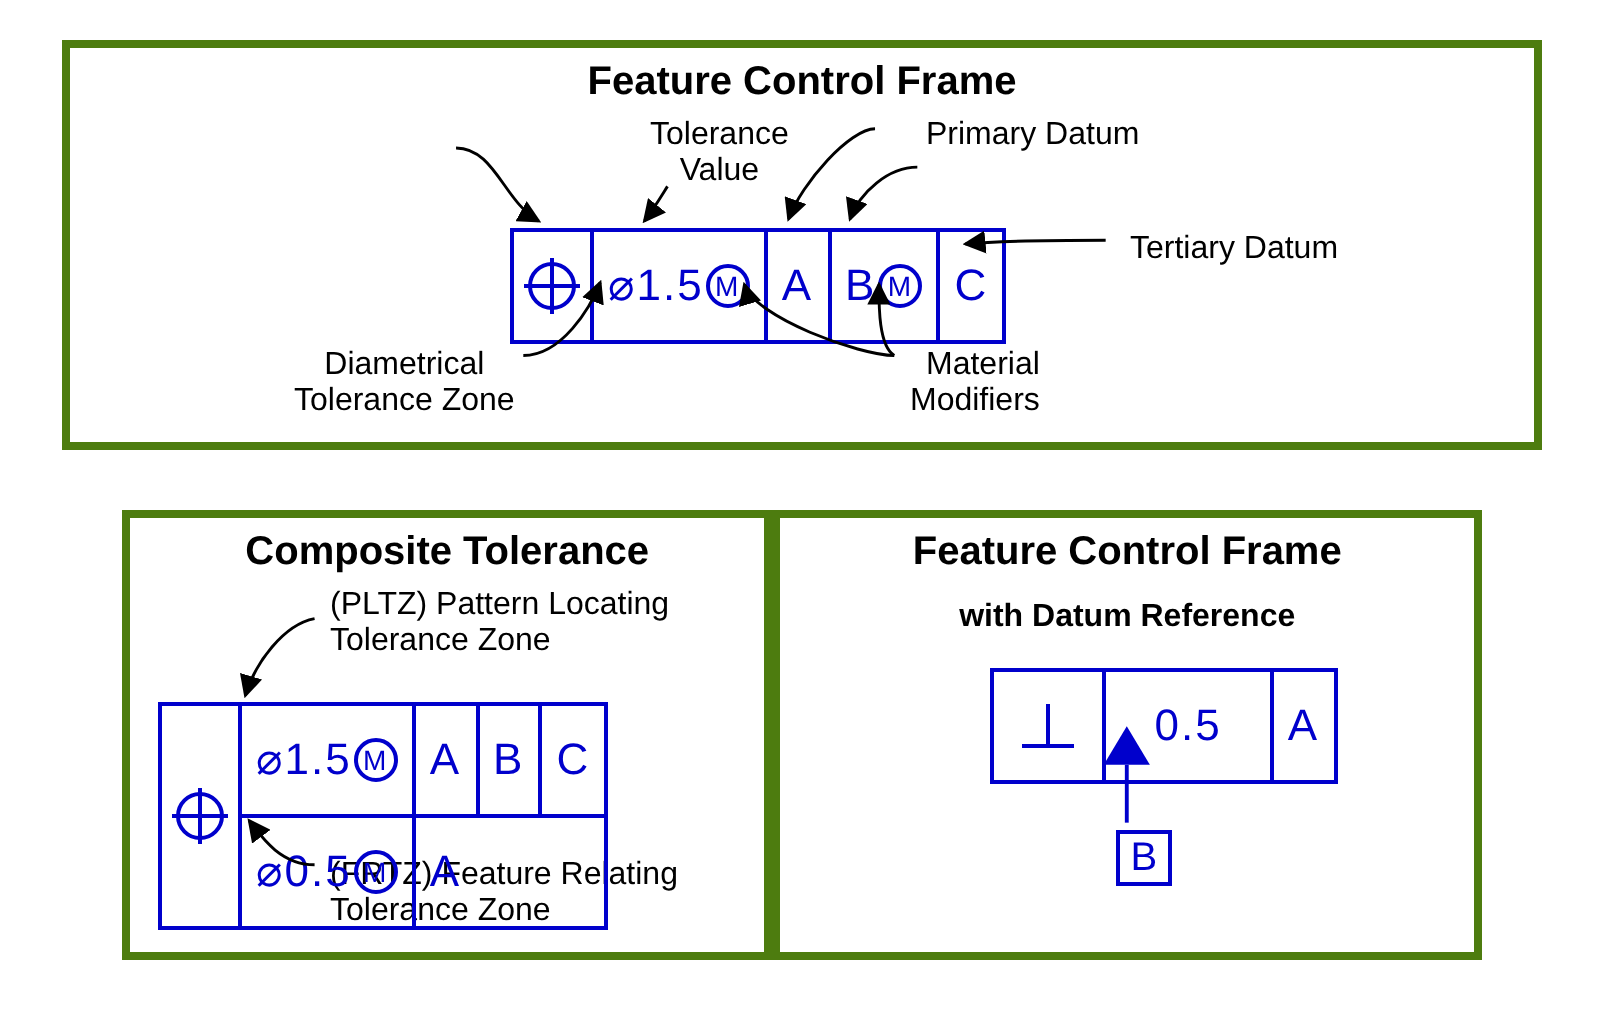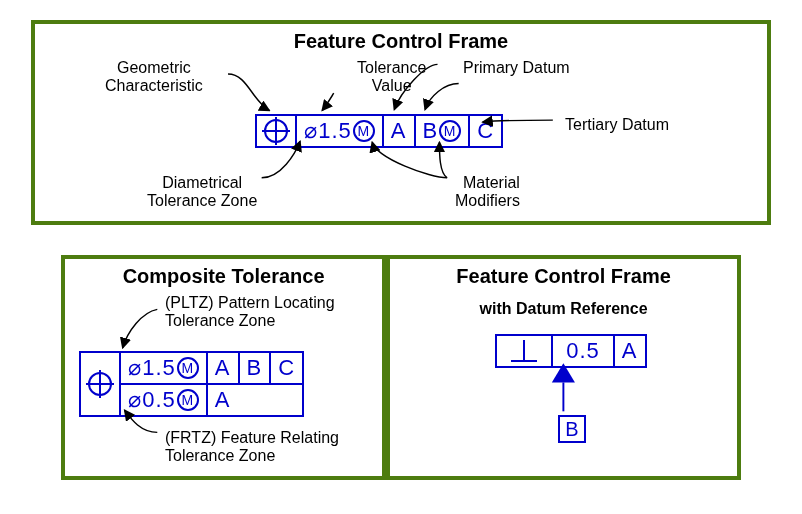--- a/index.html
+++ b/index.html
@@ -29,21 +29,21 @@
     margin: 12px;
   }
 
   
   .fcf {
     display: flex;
     border: 2px solid #0000cc;
   }
   .fcf-cell {
     border-right: 2px solid #0000cc;
-    padding: 2px 7px;
+    padding: 14px 7px;
     color: #0000cc;
     font-size: 22px;
     line-height: 26px;
     display: flex;
     align-items: center;
     justify-content: center;
     font-family: Arial, sans-serif;
     letter-spacing: 1px;
   }
   .fcf-cell:last-child { border-right: none; }
@@ -151,22 +151,21 @@
     line-height: 24px;
   }
 
 </style>
 </head>
 <body>
 
 <div class="panel" id="panel1">
   <div class="panel-title">Feature Control Frame</div>
 
-  <div class="label" style="position:absolute; left:70px; top:35px;">Geometric<br>Characteristic</div>
-  <div class="label" style="position:absolute; left:290px; top:35px;margin-left:32px;">Tolerance<br>Value</div>
+  <div class="label" style="position:absolute; left:290px; top:35px;">Tolerance<br>Value</div>
   <div class="label" style="position:absolute; left:428px; top:35px; text-align:left;">Primary Datum</div>
   <div class="label" style="position:absolute; left:530px; top:92px; text-align:left;">Tertiary Datum</div>
   <div class="label" style="position:absolute; left:112px; top:150px;">Diametrical<br>Tolerance Zone</div>
   <div class="label" style="position:absolute; left:420px; top:150px; text-align:right;">Material<br>Modifiers</div>
 
   <div class="fcf" style="position:absolute; left:220px; top:90px;">
     <div class="fcf-cell">
       <span class="sym-position"></span>
     </div>
     <div class="fcf-cell">
@@ -249,21 +248,21 @@
   </div>
 
   <div class="panel" id="panel3">
     <div class="panel-title" style="margin-top:6px;">Feature Control Frame</div>
     <div class="panel-subtitle">with Datum Reference</div>
 
     <div class="fcf" style="position:absolute; left:105px; top:75px;">
       <div class="fcf-cell" style="padding:2px 14px;">
         <span class="sym-perp"></span>
       </div>
-      <div class="fcf-cell" style="padding:2px 13px;">0.5</div>
+      <div class="fcf-cell" style="padding:2px 24px;">0.5</div>
       <div class="fcf-cell">A</div>
     </div>
 
     <svg class="p3-svg" viewBox="0 0 360 225">
 
       <polygon points="180,108 168,128 192,128" fill="#0000cc"></polygon>
       <line x1="180" y1="128" x2="180" y2="158" stroke="#0000cc" stroke-width="2"></line>
     </svg>
     <div class="datum-box" style="position:absolute; left:168px; top:156px;">B</div>
   </div>

